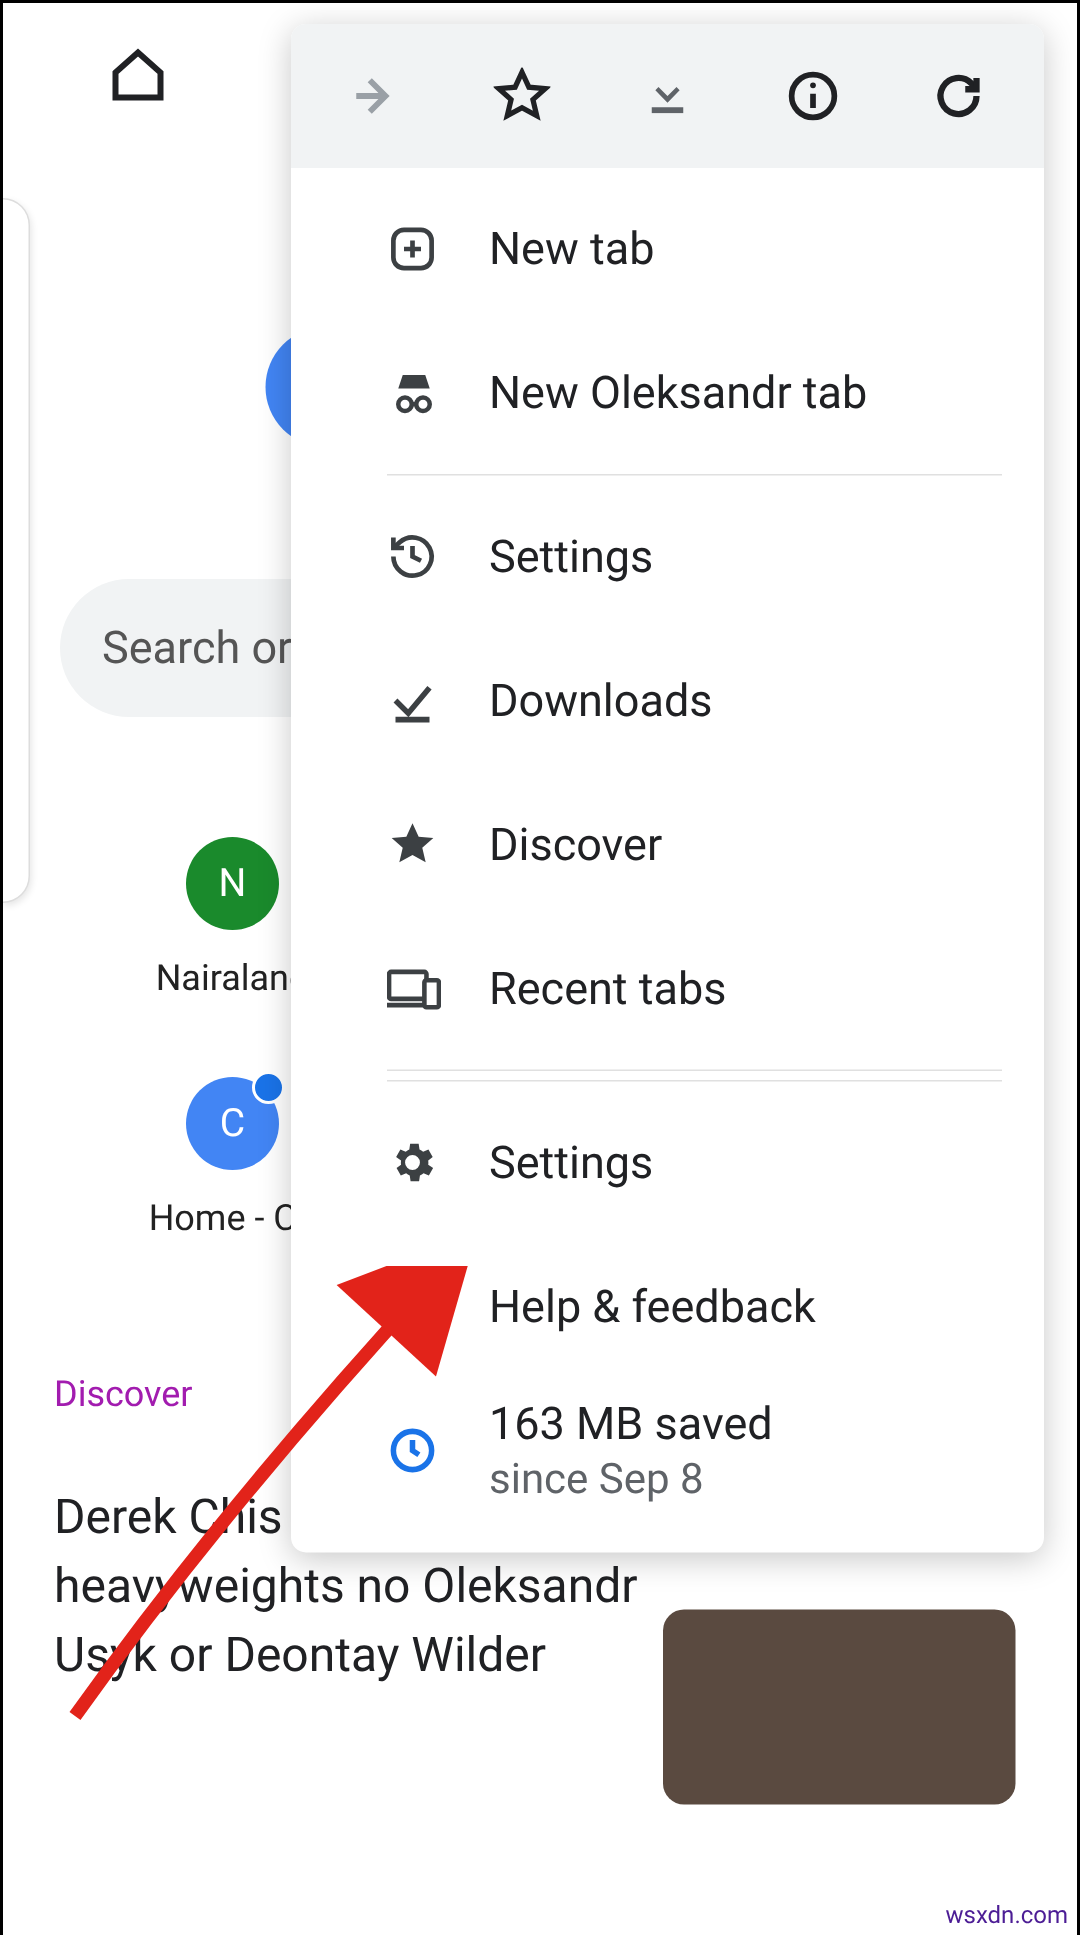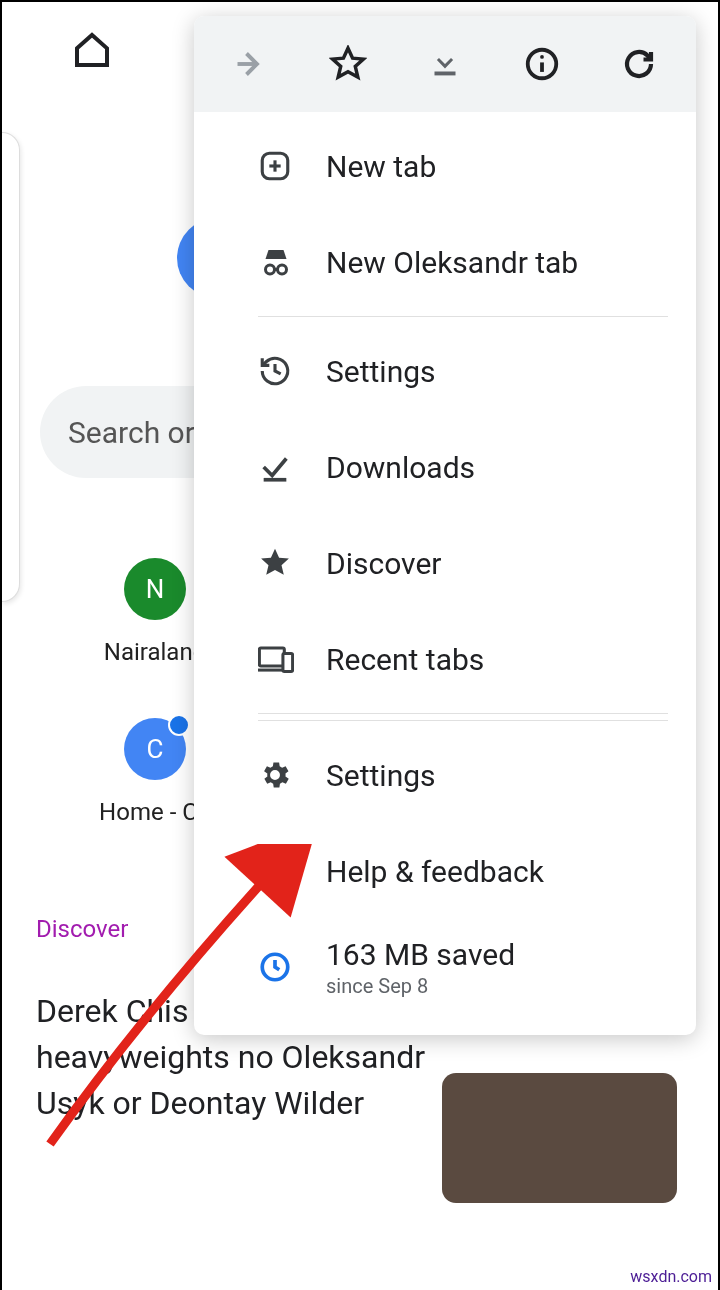--- a/index.html
+++ b/index.html
@@ -141,21 +141,21 @@
     width: 36px; height: 36px;
     border: 3px solid #5f6368;
     border-radius: 4px;
   }
   .menu-divider {
     height: 1px;
     background: #e0e0e0;
     margin: 6px 28px;
   }
   .data-saved .sub {
-    font-size: 20px;
+    font-size: 28px;
     color: #5f6368;
     margin-top: 2px;
   }
   
   .arrow {
     position: absolute;
     z-index: 10;
     left: 28px;
     top: 842px;
     pointer-events: none;

